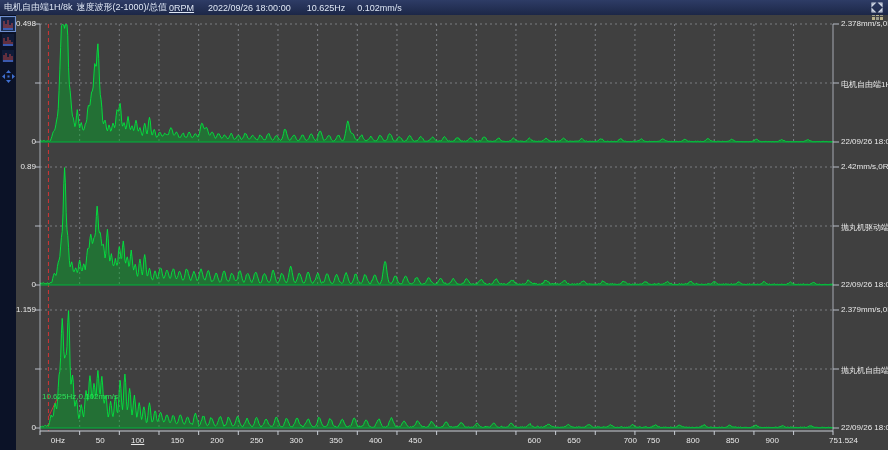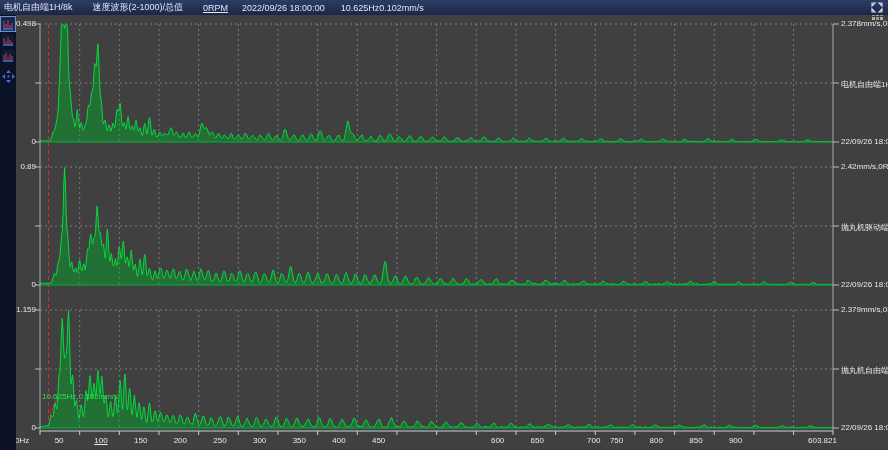--- a/index.html
+++ b/index.html
@@ -4,36 +4,36 @@
 <style>
   html,body{margin:0;padding:0;background:#000;}
   #window{position:relative;width:888px;height:450px;background:#404040;overflow:hidden;
           font-family:"Liberation Sans","DejaVu Sans",sans-serif;}
   
   #header{position:absolute;left:0;top:0;width:888px;height:15px;
           background:linear-gradient(#2e3c66,#1c2747);color:#dfe7f5;font-size:9px;
           display:flex;align-items:center;white-space:nowrap;z-index:5;}
   #header span{display:inline-block;}
   .h-title{margin-left:4px;}
-  .h-sig{margin-left:20px;}
-  .h-rpm{margin-left:20px;text-decoration:underline;}
+  .h-sig{margin-left:4px;}
+  .h-rpm{margin-left:2px;text-decoration:underline;}
   .h-dt{margin-left:14px;}
   .h-fq{margin-left:16px;}
-  .h-amp{}
+  .h-amp{margin-left:12px;}
   #fit-icon{position:absolute;right:4px;top:1px;width:14px;height:13px;cursor:pointer;}
   
   #sidebar{position:absolute;left:0;top:15px;width:16px;height:435px;background:#0b1227;z-index:4;}
   .tool{width:14px;height:14px;margin:2px 1px 2px 1px;display:flex;align-items:center;justify-content:center;}
   .tool.selected{background:#1d3050;outline:1px solid #6f8fd0;}
   
   #plot-svg{position:absolute;left:0;top:0;z-index:1;}
   
   .ylab{position:absolute;width:34px;text-align:right;color:#e8e8e8;font-size:8px;z-index:3;}
   .rlab{position:absolute;left:841px;width:47px;color:#e8e8e8;font-size:8px;white-space:nowrap;z-index:3;overflow:hidden;}
-  .xlab{position:absolute;width:50px;text-align:left;color:#e8e8e8;font-size:8px;z-index:3;}
+  .xlab{position:absolute;width:50px;text-align:right;color:#e8e8e8;font-size:8px;z-index:3;}
   #annotation{position:absolute;left:42px;top:392px;color:#2de05a;font-size:8px;z-index:3;white-space:nowrap;}
   #mini-grid-icon{position:absolute;left:872px;top:9px;width:12px;height:11px;z-index:4;
       background:
         linear-gradient(#b9b089,#b9b089) 0 0/3px 3px,
         linear-gradient(#9a9a8a,#9a9a8a) 4px 0/3px 3px,
         linear-gradient(#b9b089,#b9b089) 8px 0/3px 3px,
         linear-gradient(#9a9a8a,#9a9a8a) 0 4px/3px 3px,
         linear-gradient(#b9b089,#b9b089) 4px 4px/3px 3px,
         linear-gradient(#9a9a8a,#9a9a8a) 8px 4px/3px 3px,
         linear-gradient(#b9b089,#b9b089) 0 8px/3px 3px,
@@ -256,15 +256,15 @@
       <div class="xlab" style="left: 371.961px; top: 436px;">450</div>
       <div class="xlab" style="left: 411.624px; top: 462px;">500</div>
       <div class="xlab" style="left: 451.286px; top: 448px;">550</div>
       <div class="xlab" style="left: 490.948px; top: 436px;">600</div>
       <div class="xlab" style="left: 530.611px; top: 436px;">650</div>
       <div class="xlab" style="left: 587px; top: 436px;">700</div>
       <div class="xlab" style="left: 609.936px; top: 436px;">750</div>
       <div class="xlab" style="left: 649.598px; top: 436px;">800</div>
       <div class="xlab" style="left: 689.26px; top: 436px;">850</div>
       <div class="xlab" style="left: 728.923px; top: 436px;">900</div>
-      <div class="xlab" style="left: 808px; top: 436px;">603.821</div>
+      <div class="xlab" style="left: 808px; top: 436px;">751.524</div>
     </div>
 </div>
 
 </body></html>

